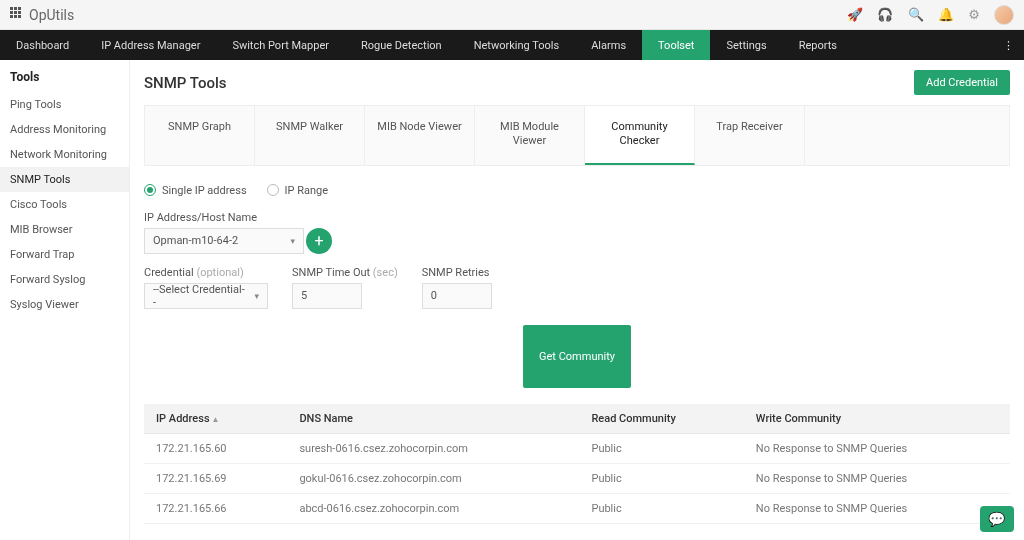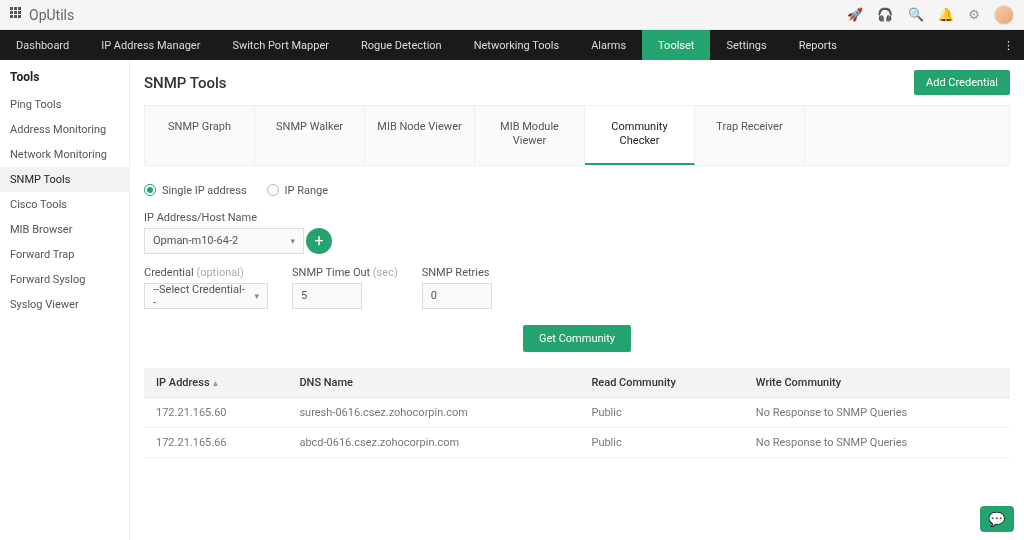--- a/index.html
+++ b/index.html
@@ -36,21 +36,21 @@
 .form-row{display:flex;gap:24px;flex-wrap:wrap}
 .field{display:flex;flex-direction:column;gap:4px}
 .field label{font-size:11px;color:#555}
 .field label .opt{color:#aaa}
 .input,.select{height:26px;border:1px solid #ddd;background:#fafafa;padding:0 8px;font-size:11px;color:#555;display:flex;align-items:center;justify-content:space-between;gap:8px}
 .ipsel{width:160px}
 .credsel{width:124px}
 .smallin{width:70px}
 .addcircle{width:26px;height:26px;border-radius:50%;background:#25a36f;color:#fff;display:flex;align-items:center;justify-content:center;font-size:16px;cursor:pointer;border:none;align-self:flex-end;margin-left:-12px}
 .center-btn{display:flex;justify-content:center;margin:16px 0}
-.center-btn button{background:#25a36f;color:#fff;border:none;padding:7px 16px;font-size:11px;border-radius:2px;cursor:pointer}
+.center-btn button{background:#25a36f;color:#fff;border:none;padding:25px 16px;font-size:11px;border-radius:2px;cursor:pointer}
 table{width:100%;border-collapse:collapse;font-size:11px}
 thead th{text-align:left;background:#f3f3f3;padding:8px 12px;font-weight:500;color:#333;border-bottom:1px solid #e5e5e5}
 tbody td{padding:8px 12px;color:#777;border-bottom:1px solid #f0f0f0}
 .chat-bubble{position:fixed;bottom:8px;right:10px;width:34px;height:26px;background:#25a36f;border-radius:4px;display:flex;align-items:center;justify-content:center;color:#fff;font-size:14px}
 .caret{font-size:9px;color:#888}
 .sort{font-size:8px;color:#999;margin-left:2px}
 </style>
 </head>
 <body>
 
@@ -182,20 +182,26 @@
         </tr>
       </thead>
       <tbody id="tbody">
           <tr>
             <td>172.21.165.60</td>
             <td>suresh-0616.csez.zohocorpin.com</td>
             <td>Public</td>
             <td>No Response to SNMP Queries</td>
           </tr>
           <tr>
+            <td>172.21.165.69</td>
+            <td>gokul-0616.csez.zohocorpin.com</td>
+            <td>Public</td>
+            <td>No Response to SNMP Queries</td>
+          </tr>
+          <tr>
             <td>172.21.165.66</td>
             <td>abcd-0616.csez.zohocorpin.com</td>
             <td>Public</td>
             <td>No Response to SNMP Queries</td>
           </tr>
         </tbody>
     </table>
   </div>
 </div>
 

